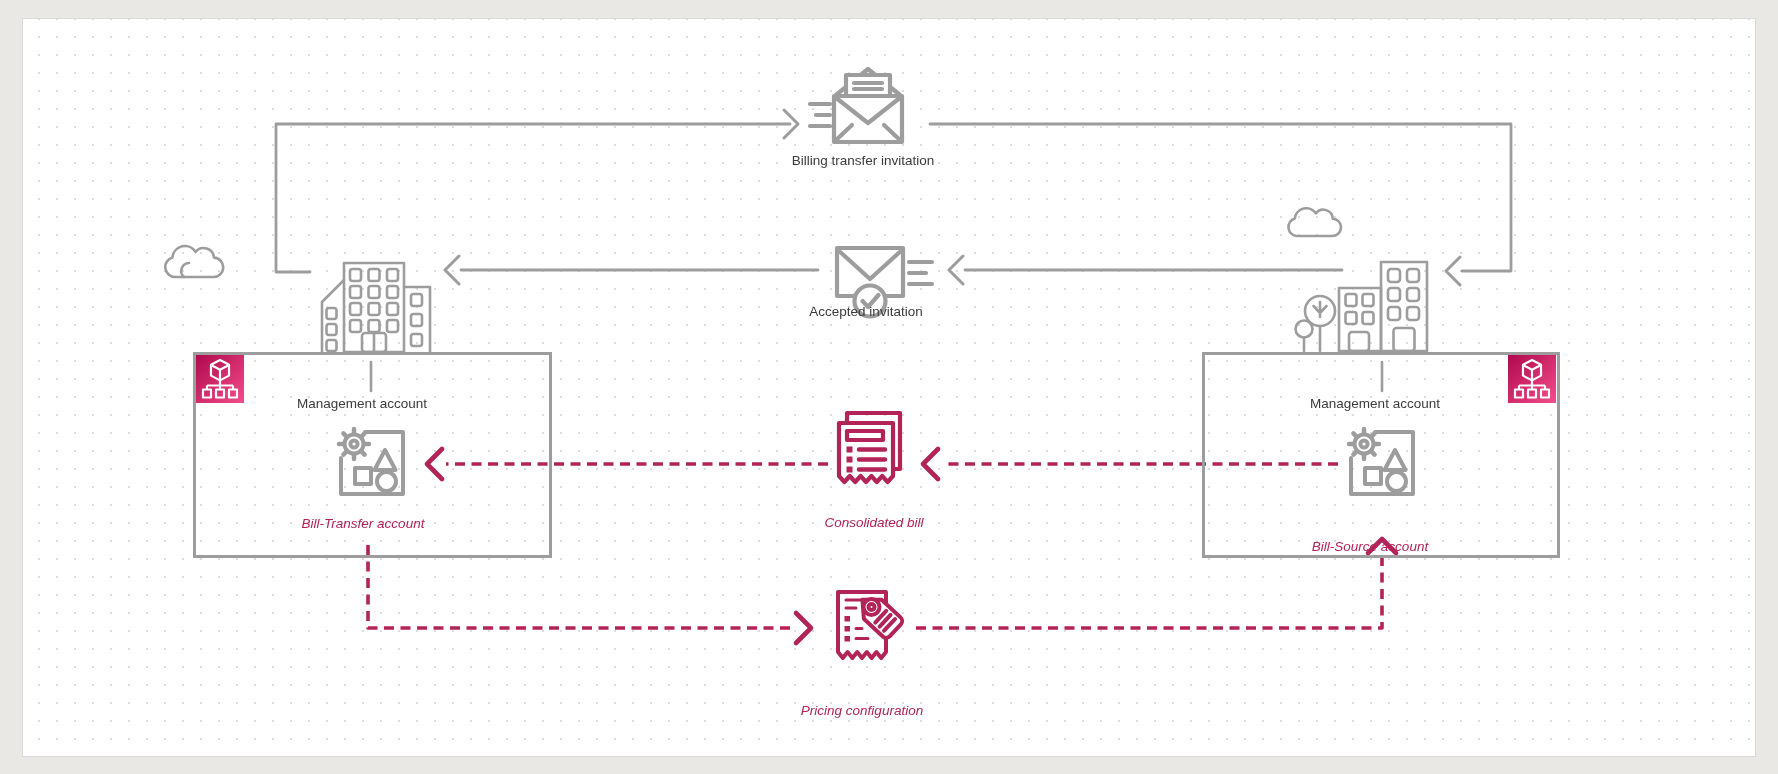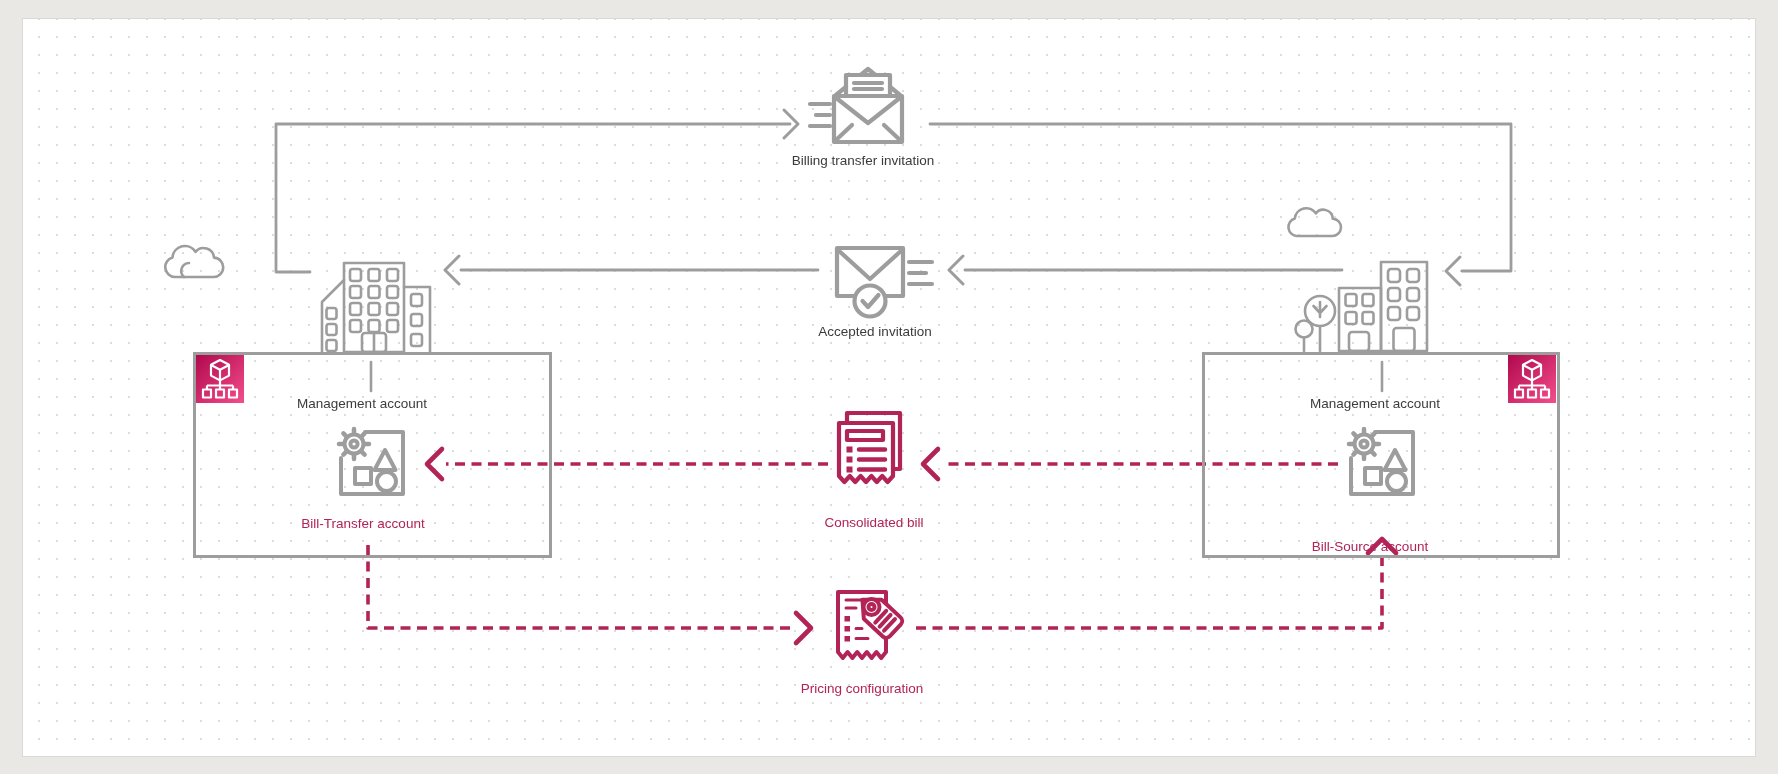--- a/index.html
+++ b/index.html
@@ -44,21 +44,21 @@
     position:absolute;width:48px;height:48px;
     background:linear-gradient(135deg,var(--org_grad_a) 0%,var(--org_grad_b) 100%);
   }
   .lbl{
     position:absolute;
     transform:translateX(-50%);
     font-size:13.5px;line-height:15px;
     color:var(--text_dark);
     white-space:nowrap;
   }
-  .lbl.pink{color:var(--pink);}
+  .lbl.pink{color:var(--pink);font-style:italic;}
 </style>
 </head>
 <body>
 
 <div class="stage">
   <div class="canvas"></div>
 
   <svg class="abs" style="left:0;top:0" width="1778" height="774" viewBox="0 0 1778 774">
 
     <path class="sg conn" d="M310,272 H276 V124 H790"></path>
@@ -223,20 +223,20 @@
     <path class="sp t3" d="M26,42.5 H32 M26,52.5 H38"></path>
     <g transform="rotate(43 50 30)">
       <path class="sp t4 fw" d="M26,30 L40,17 L66,17 A5,5 0 0 1 71,22 L71,38 A5,5 0 0 1 66,43 L40,43 Z"></path>
       <path class="sp t4" d="M51,22 V38 M57,22 V38 M63,22 V38"></path>
     </g>
     <circle class="sp t4 fw" cx="41.5" cy="21" r="8"></circle>
     <circle class="sp t4 fw" cx="41.5" cy="21" r="3"></circle>
   </svg>
 
   <div class="lbl" style="left:863px;top:153px;">Billing transfer invitation</div>
-  <div class="lbl" style="left:866px;top:324px;margin-left:9px;">Accepted invitation</div>
+  <div class="lbl" style="left:866px;top:304px;">Accepted invitation</div>
   <div class="lbl pink" style="left:866px;top:515px;margin-left:8px;">Consolidated bill</div>
-  <div class="lbl pink" style="left:862px;top:681px;">Pricing configuration</div>
+  <div class="lbl pink" style="left:862px;top:703px;">Pricing configuration</div>
   <div class="lbl" style="left:362px;top:396px;">Management account</div>
   <div class="lbl pink" style="left:363px;top:516px;">Bill-Transfer account</div>
   <div class="lbl" style="left:1375px;top:396px;">Management account</div>
   <div class="lbl pink" style="left:1370px;top:539px;">Bill-Source account</div>
 </div>
 
 </body></html>

